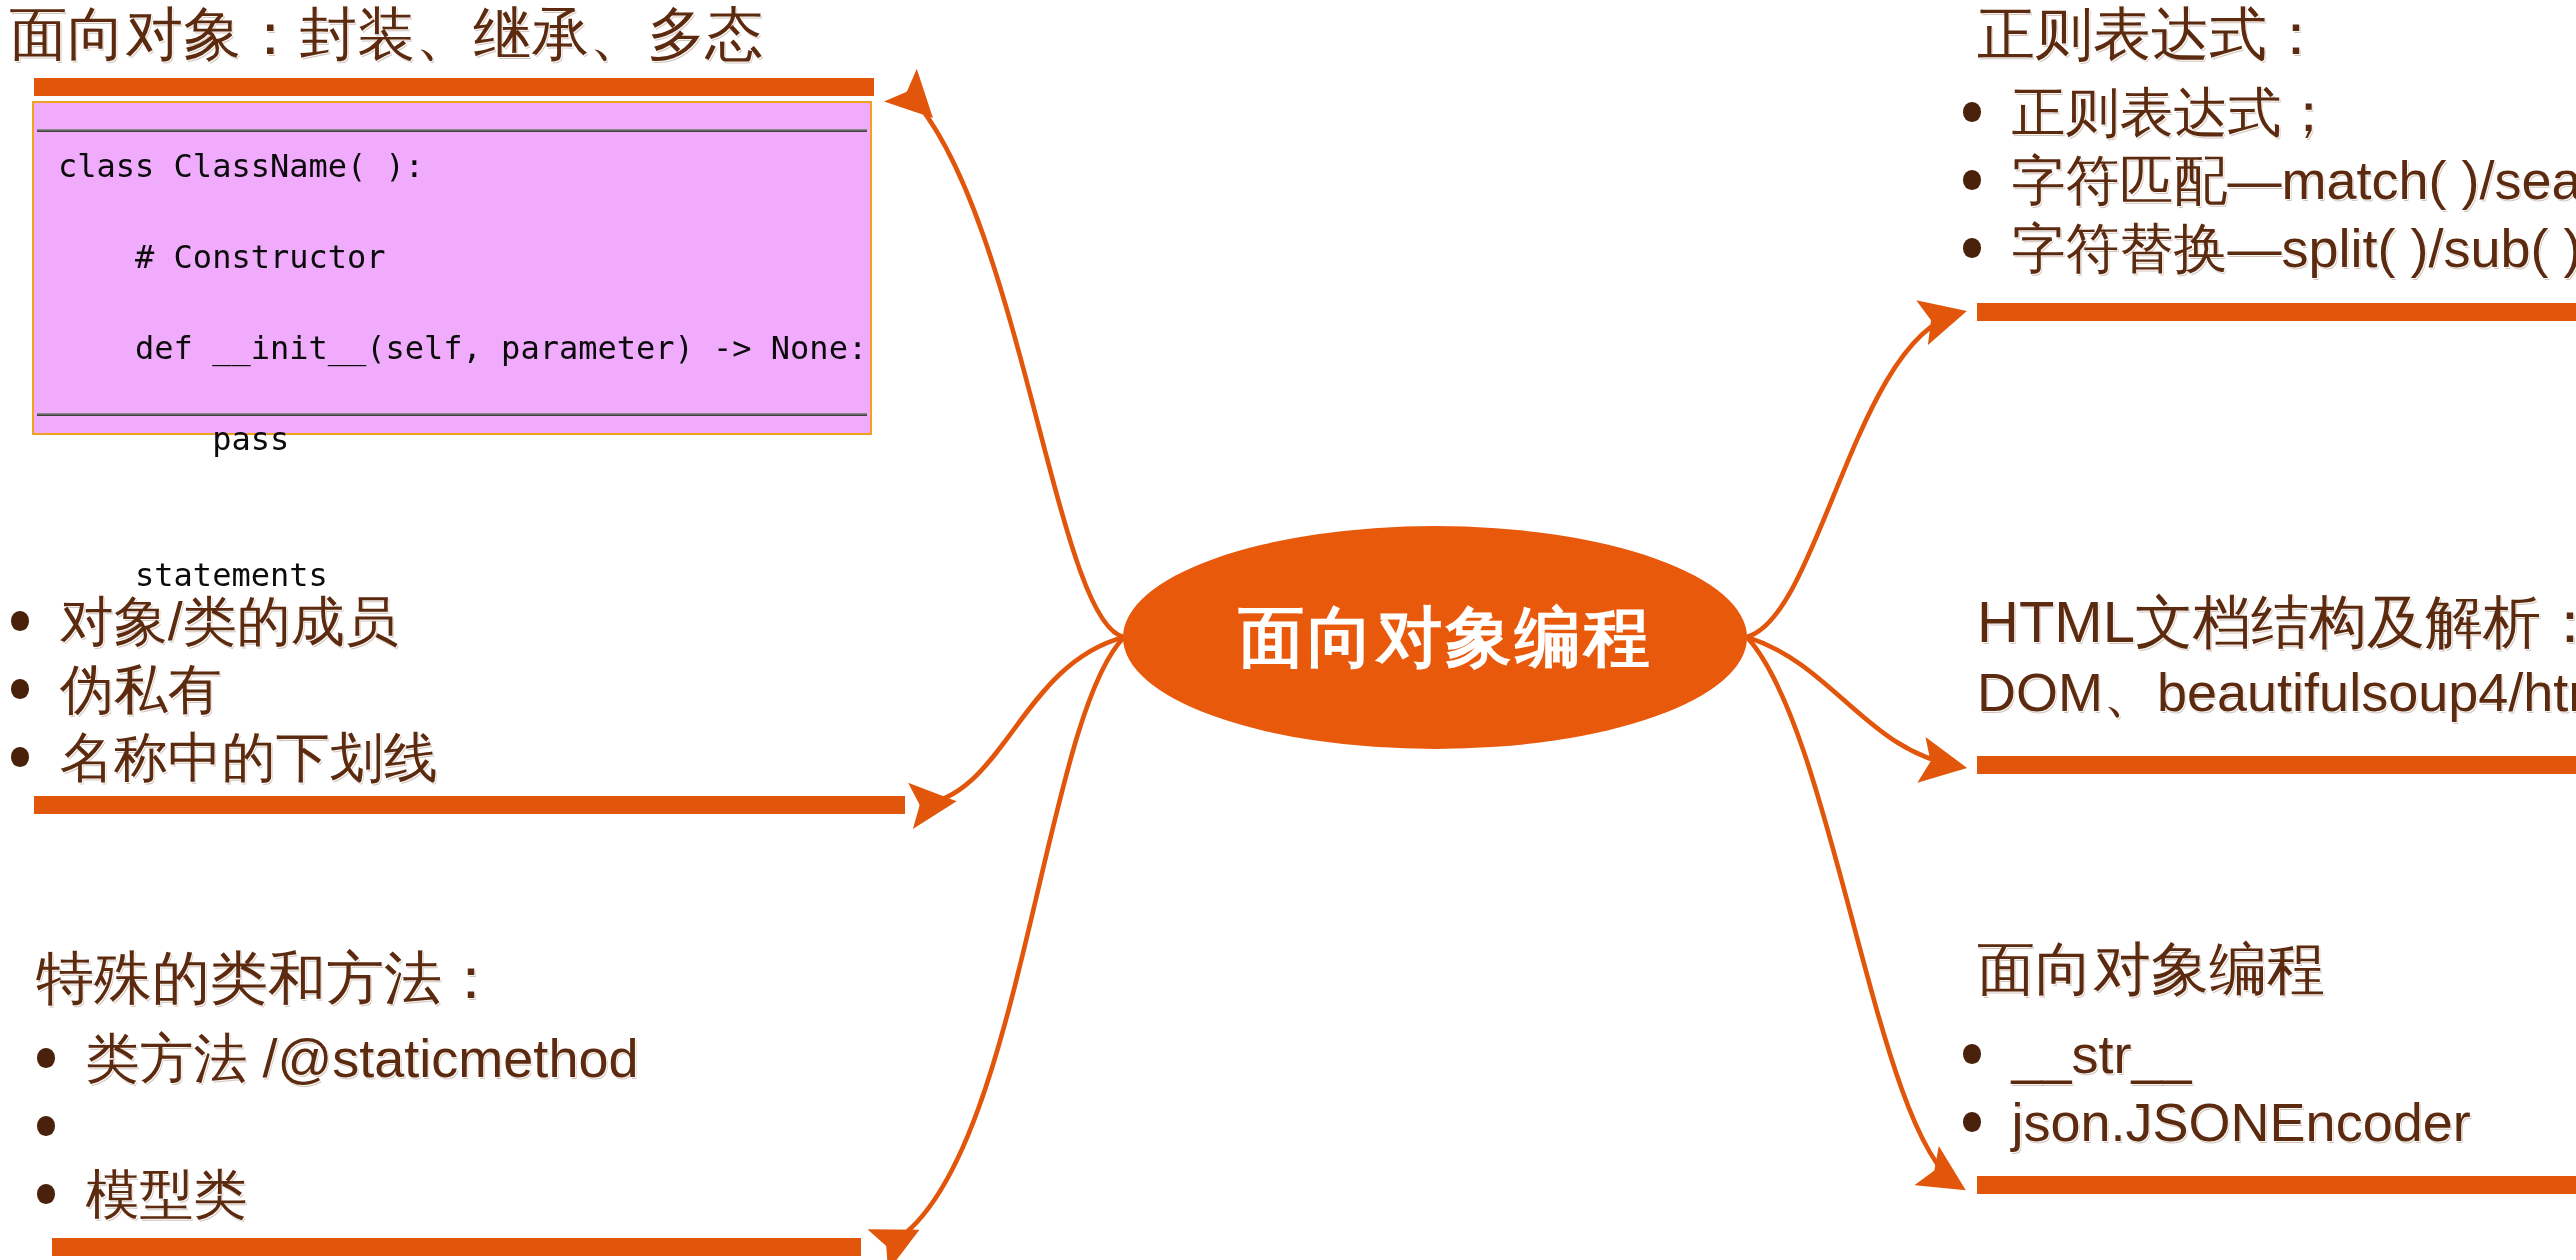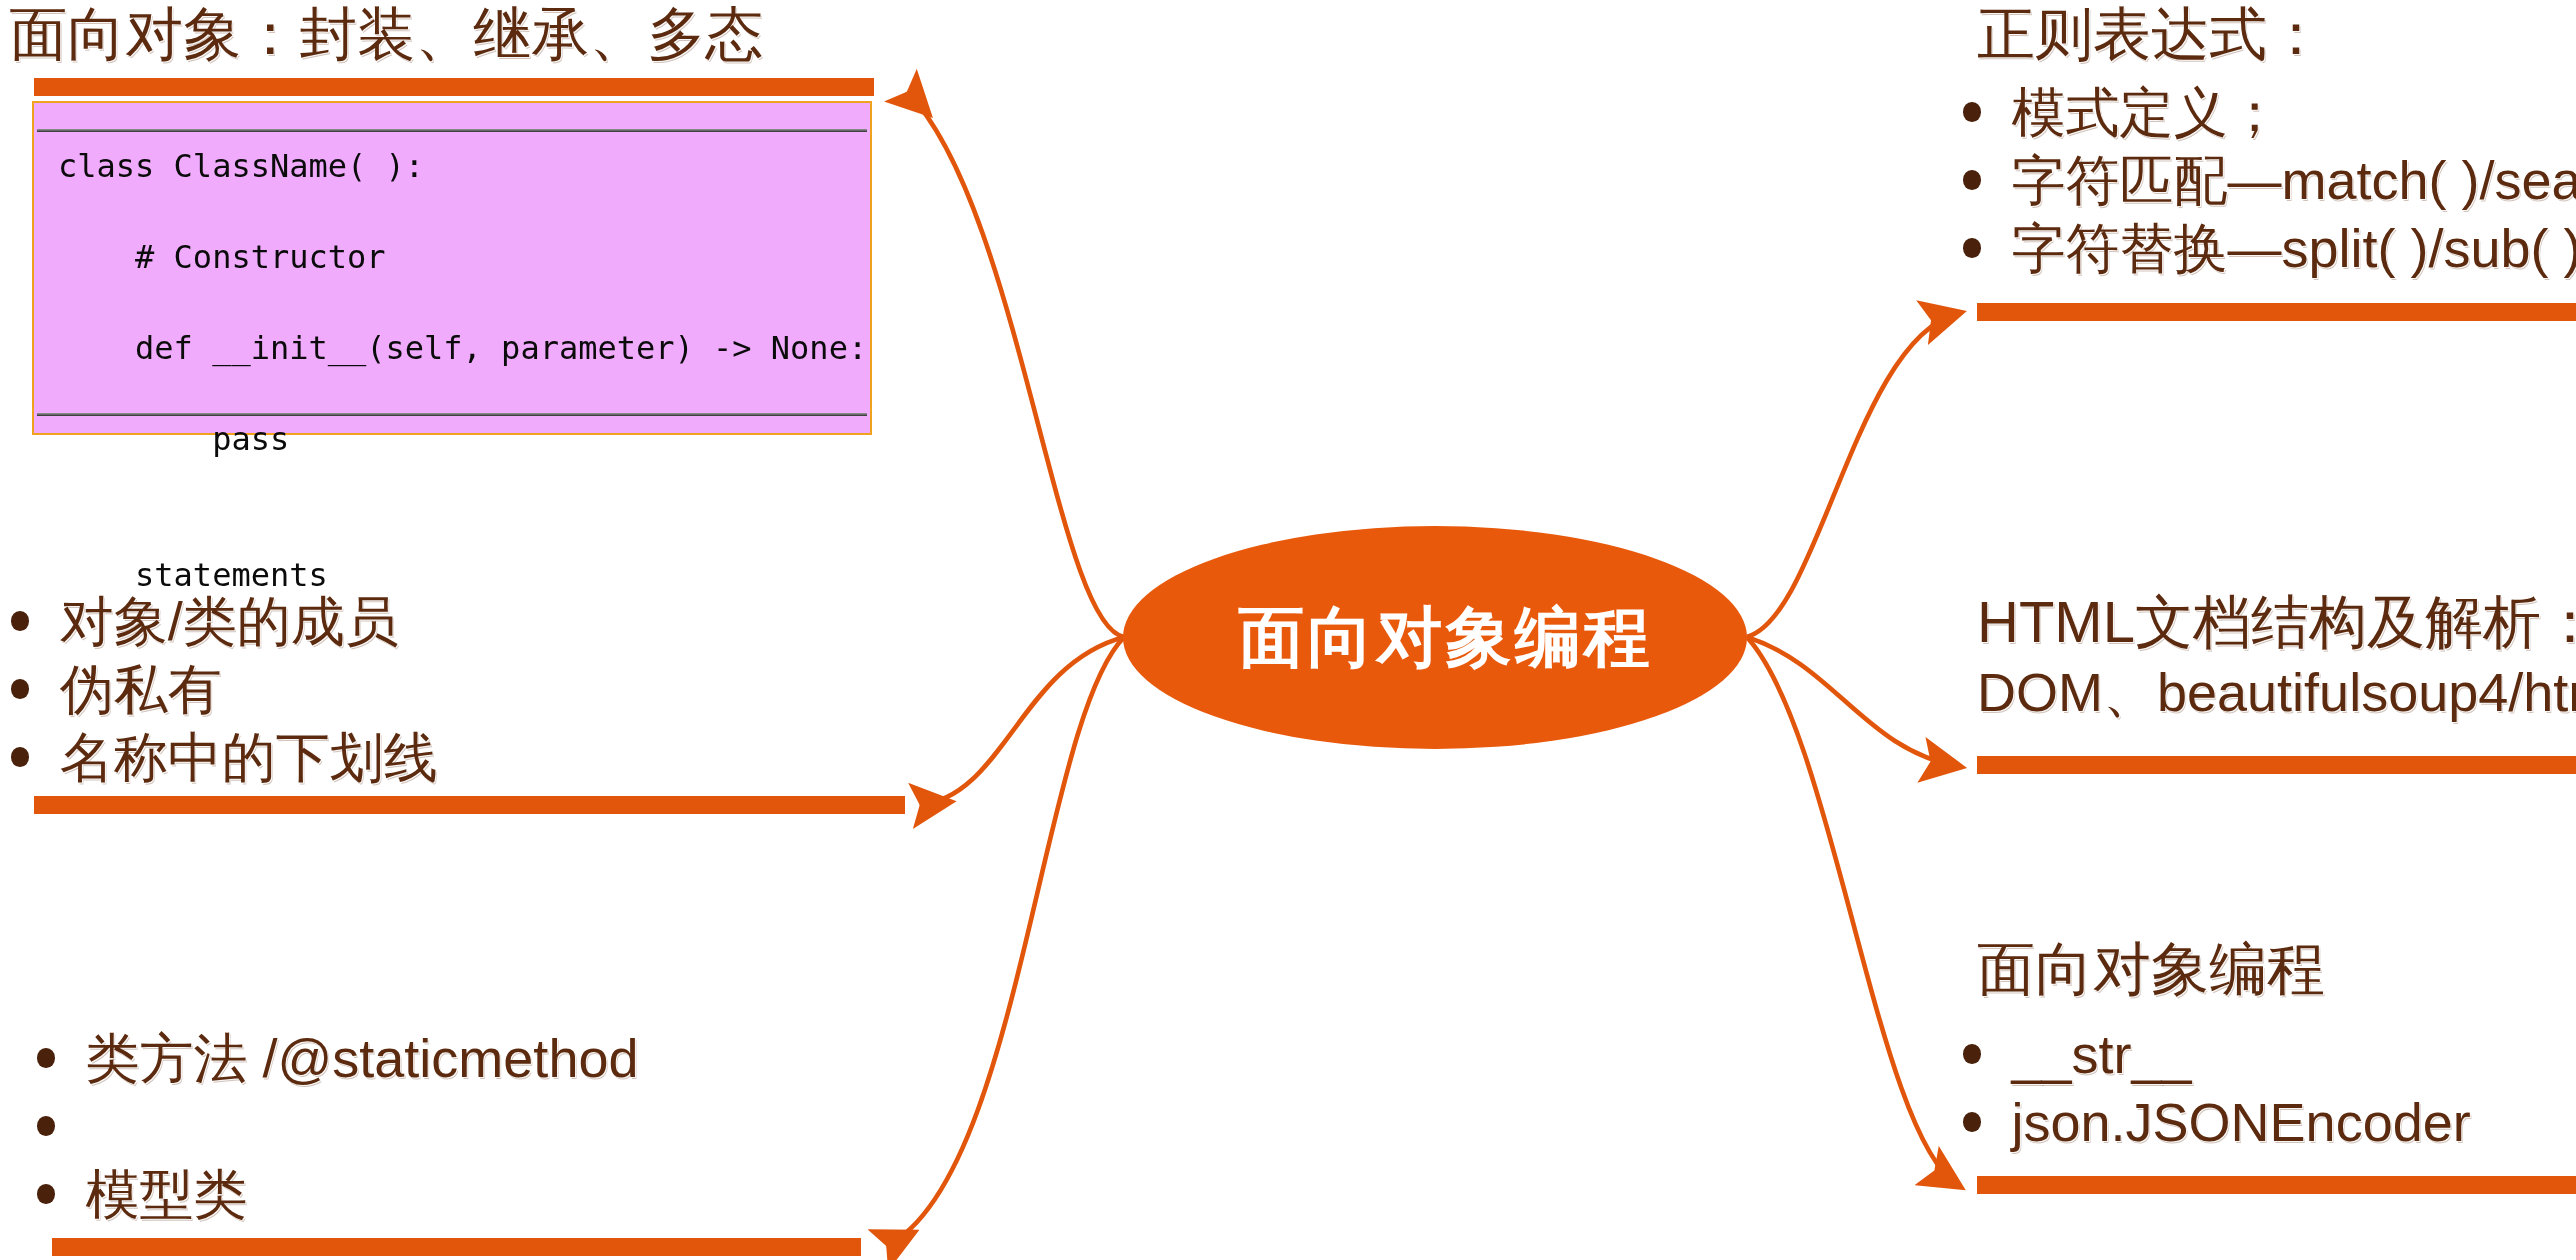--- a/index.html
+++ b/index.html
@@ -131,20 +131,21 @@
       <span class="btxt">伪私有</span>
     </div>
     <div class="brow">
       <span class="bdot"></span>
       <span class="btxt">名称中的下划线</span>
     </div>
   </div>
 
   <div class="bar" style="left:34px;top:796px;width:871px;"></div>
 
+  <div class="hd lead" style="left:36px;top:947px;">特殊的类和方法：</div>
 
   <div class="blist" style="left:37px;top:1024px;">
     <div class="brow">
       <span class="bdot"></span>
       <span class="btxt">类方法 /@staticmethod</span>
     </div>
     <div class="brow">
       <span class="bdot"></span>
     </div>
     <div class="brow">
@@ -157,21 +158,21 @@
 
   <div id="hub">
     <span id="hublabel">面向对象编程</span>
   </div>
 
   <div class="hd lead" style="left:1977px;top:3.1px;">正则表达式：</div>
 
   <div class="blist" style="left:1963px;top:78px;">
     <div class="brow">
       <span class="bdot"></span>
-      <span class="btxt">模式定义；</span>
+      <span class="btxt">正则表达式；</span>
     </div>
     <div class="brow">
       <span class="bdot"></span>
       <span class="btxt">字符匹配—match( )/search( )/findall( )</span>
     </div>
     <div class="brow">
       <span class="bdot"></span>
       <span class="btxt">字符替换—split( )/sub( )/subn( )</span>
     </div>
   </div>

